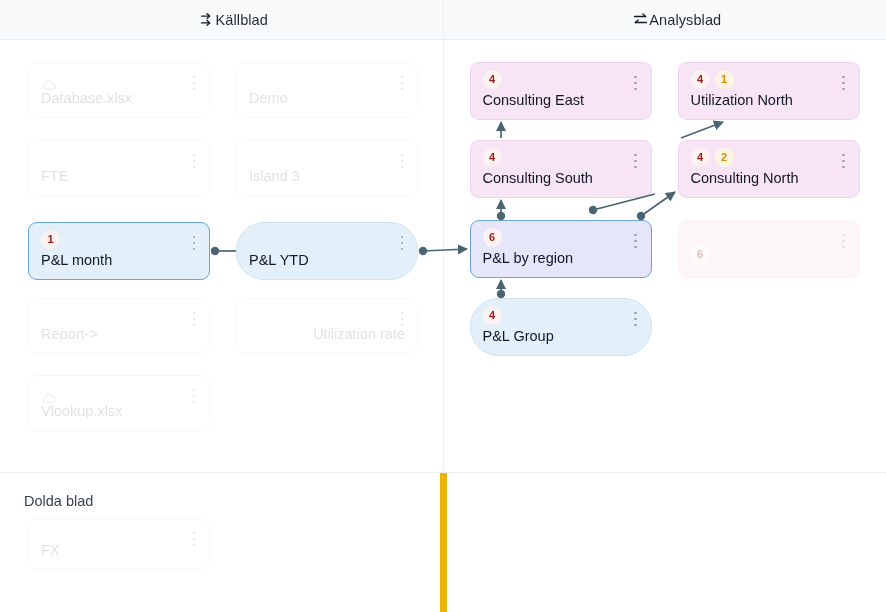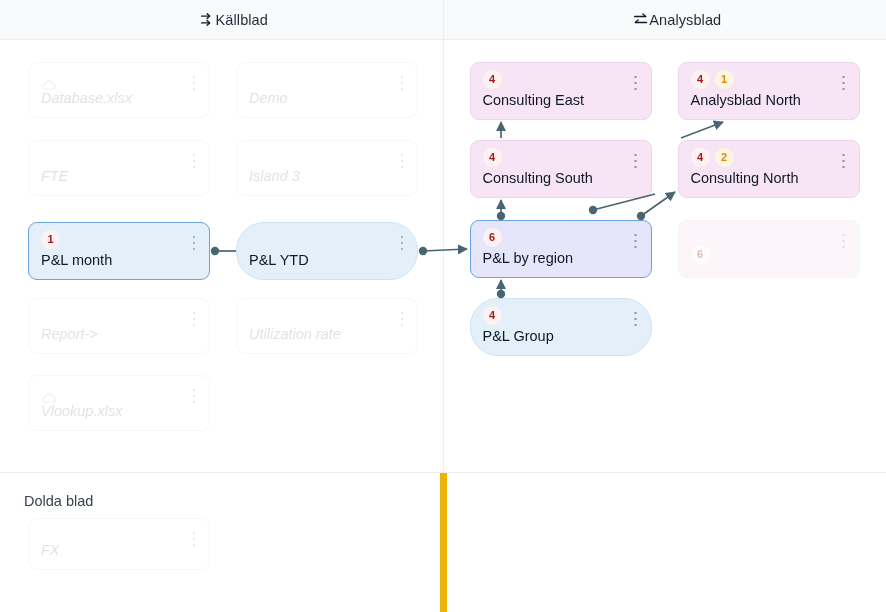--- a/index.html
+++ b/index.html
@@ -95,21 +95,21 @@
     display: flex; flex-direction: column; align-items: center;
     justify-content: space-between; padding: 1px 0;
     cursor: pointer;
   }
   .dots i { display: block; width: 2.4px; height: 2.4px; border-radius: 50%; background: #9aa2ad; }
 
   .cloud { width: 16px; height: 12px; margin-bottom: 1px; color: #c9ced6; }
 
   
   .node.faded { opacity: .30; }
-  .node.faded .title { color: #9aa2ad; font-style: italic; }
+  .node.faded .title { color: #9aa2ad; }
   .node.blue    { background: #e3f0fa; border-color: #cfe3f3; border-radius: 28px; }
   .node.pink    { background: #f7e4f4; border-color: #efd4ee; }
   .node.lav     { background: #e6e6fa; border-color: #6aa3e0; border-width: 1.6px; }
   .node.sel     { background: #e3f0fa; border-color: #6aa3e0; border-width: 1.6px; }
 
   
   #edges { position: absolute; inset: 0; width: 886px; height: 612px; pointer-events: none; }
 </style>
 </head>
 <body>
@@ -198,21 +198,21 @@
           </div>
         </div>
         <div class="node faded" id="node-report-arrow" style="left: 28px; top: 258px; width: 182px; height: 56px;">
           <div class="title">Report-&gt;</div>
           <div class="dots">
             <i></i>
             <i></i>
             <i></i>
           </div>
         </div>
-        <div class="node faded" id="node-utilization-rate" style="left: 236px; top: 258px; width: 182px; height: 56px;">
+        <div class="node faded" id="node-utilization-rate" style="left: 236px; top: 258px; width: 182px; height: 56px; align-items: flex-end;">
           <div class="title">Utilization rate</div>
           <div class="dots">
             <i></i>
             <i></i>
             <i></i>
           </div>
         </div>
         <div class="node faded" id="node-vlookup-xlsx" style="left: 28px; top: 335px; width: 182px; height: 56px;">
           <span class="cloud"><svg viewBox="0 0 20 14" fill="none" stroke="currentColor" stroke-width="1.4" stroke-linecap="round" stroke-linejoin="round">
               <path d="M5.2 11.5h9.3a3.4 3.4 0 0 0 .35-6.78A5 5 0 0 0 5.3 5.2a3.2 3.2 0 0 0-.1 6.3z"></path>
@@ -235,21 +235,21 @@
             <i></i>
             <i></i>
             <i></i>
           </div>
         </div>
         <div class="node pink" id="node-consulting-north" style="left: 234px; top: 22px; width: 182px; height: 58px;">
           <div class="badges">
             <span class="badge red">4</span>
             <span class="badge amber">1</span>
           </div>
-          <div class="title">Analysblad North</div>
+          <div class="title">Utilization North</div>
           <div class="dots">
             <i></i>
             <i></i>
             <i></i>
           </div>
         </div>
         <div class="node pink" id="node-consulting-south" style="left: 26px; top: 100px; width: 182px; height: 58px;">
           <div class="badges">
             <span class="badge red">4</span>
           </div>

